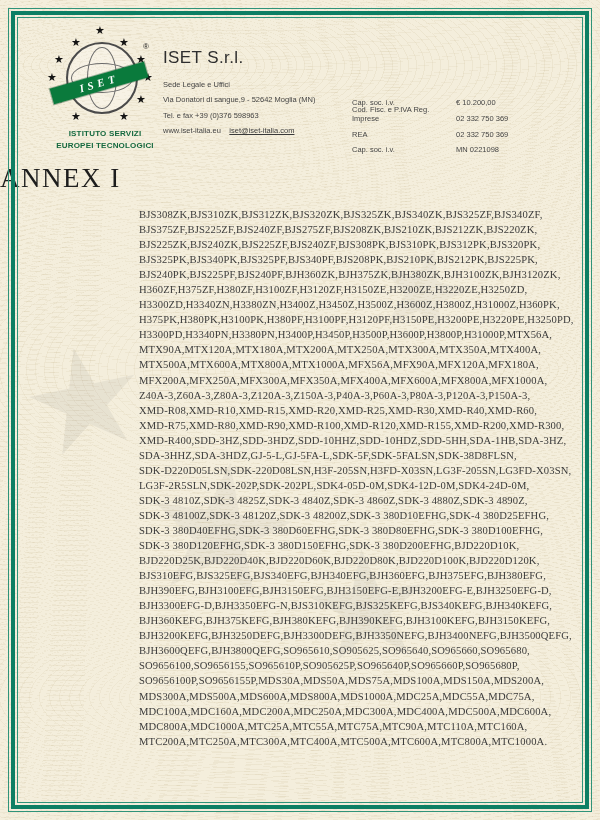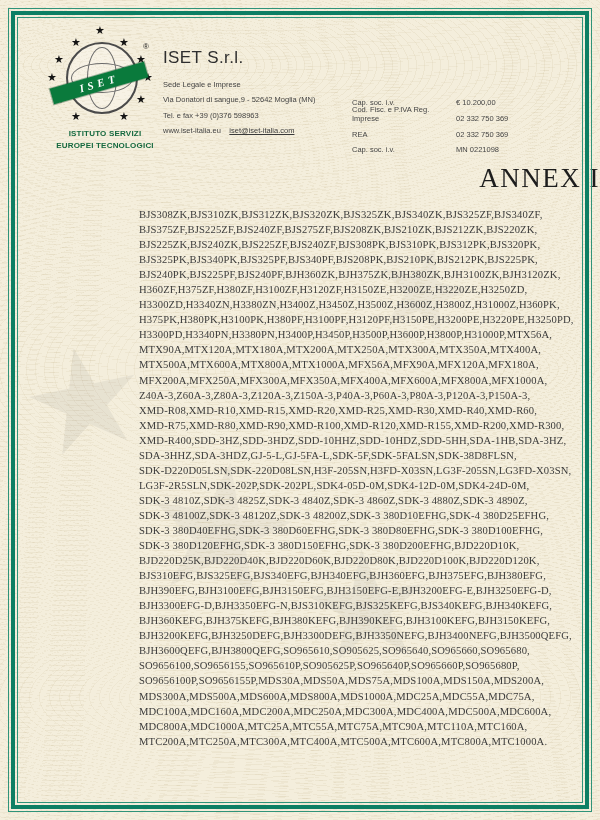--- a/index.html
+++ b/index.html
@@ -37,21 +37,21 @@
     font-weight:bold;font-size:8px;line-height:11.5px;letter-spacing:.2px;color:#15693f;}
   .company{position:absolute;left:163px;top:48px;font-size:17px;letter-spacing:.4px;color:#2e2e2e;z-index:2;}
   .contact{position:absolute;left:163px;top:80px;font-size:7.5px;color:#454545;z-index:2;}
   .contact div{height:15.3px;}
   .contact .email{text-decoration:underline;color:#3a3a3a;text-align:right;}
   .registry{position:absolute;left:352px;top:80px;font-size:7.5px;color:#454545;z-index:2;}
   .registry .row{height:15.8px;}
   .registry .lab{display:inline-block;width:102px;}
   .registry .val{display:inline-block;margin-top:18px;}
   
-  .annex-title{position:absolute;left:0;top:163px;width:600px;text-align:right;z-index:2;
+  .annex-title{position:absolute;left:0;top:163px;width:600px;text-align:left;z-index:2;
     font-family:"Liberation Serif","DejaVu Serif",serif;font-size:27px;letter-spacing:1.5px;color:#1d1d1d;}
   .models{position:absolute;left:115px;top:207px;width:470px;z-index:1;margin-left:24px;}
   .model-line{white-space:nowrap;font-family:"Liberation Serif","DejaVu Serif",serif;
     font-size:10.6px;line-height:15.05px;letter-spacing:.15px;color:#3b3b3b;}
 </style>
 </head>
 <body>
 
 <div class="wm wm1">★</div>
 <div class="wm wm2">★</div>
@@ -83,21 +83,21 @@
   <span class="rmark">®</span>
   <div class="logo-caption">
     <div>ISTITUTO SERVIZI</div>
     <div>EUROPEI TECNOLOGICI</div>
   </div>
 </div>
 
 <div class="company">ISET S.r.l.</div>
 
 <div class="contact">
-  <div>Sede Legale e Imprese</div>
+  <div>Sede Legale e Uffici</div>
   <div>Via Donatori di sangue,9 - 52642 Moglia (MN)</div>
   <div>Tel. e fax +39 (0)376 598963</div>
   <div>
     <span>www.iset-italia.eu</span>
     <span>&nbsp;&nbsp;</span>
     <span class="email">iset@iset-italia.com</span>
   </div>
 </div>
 
 <div class="registry">

